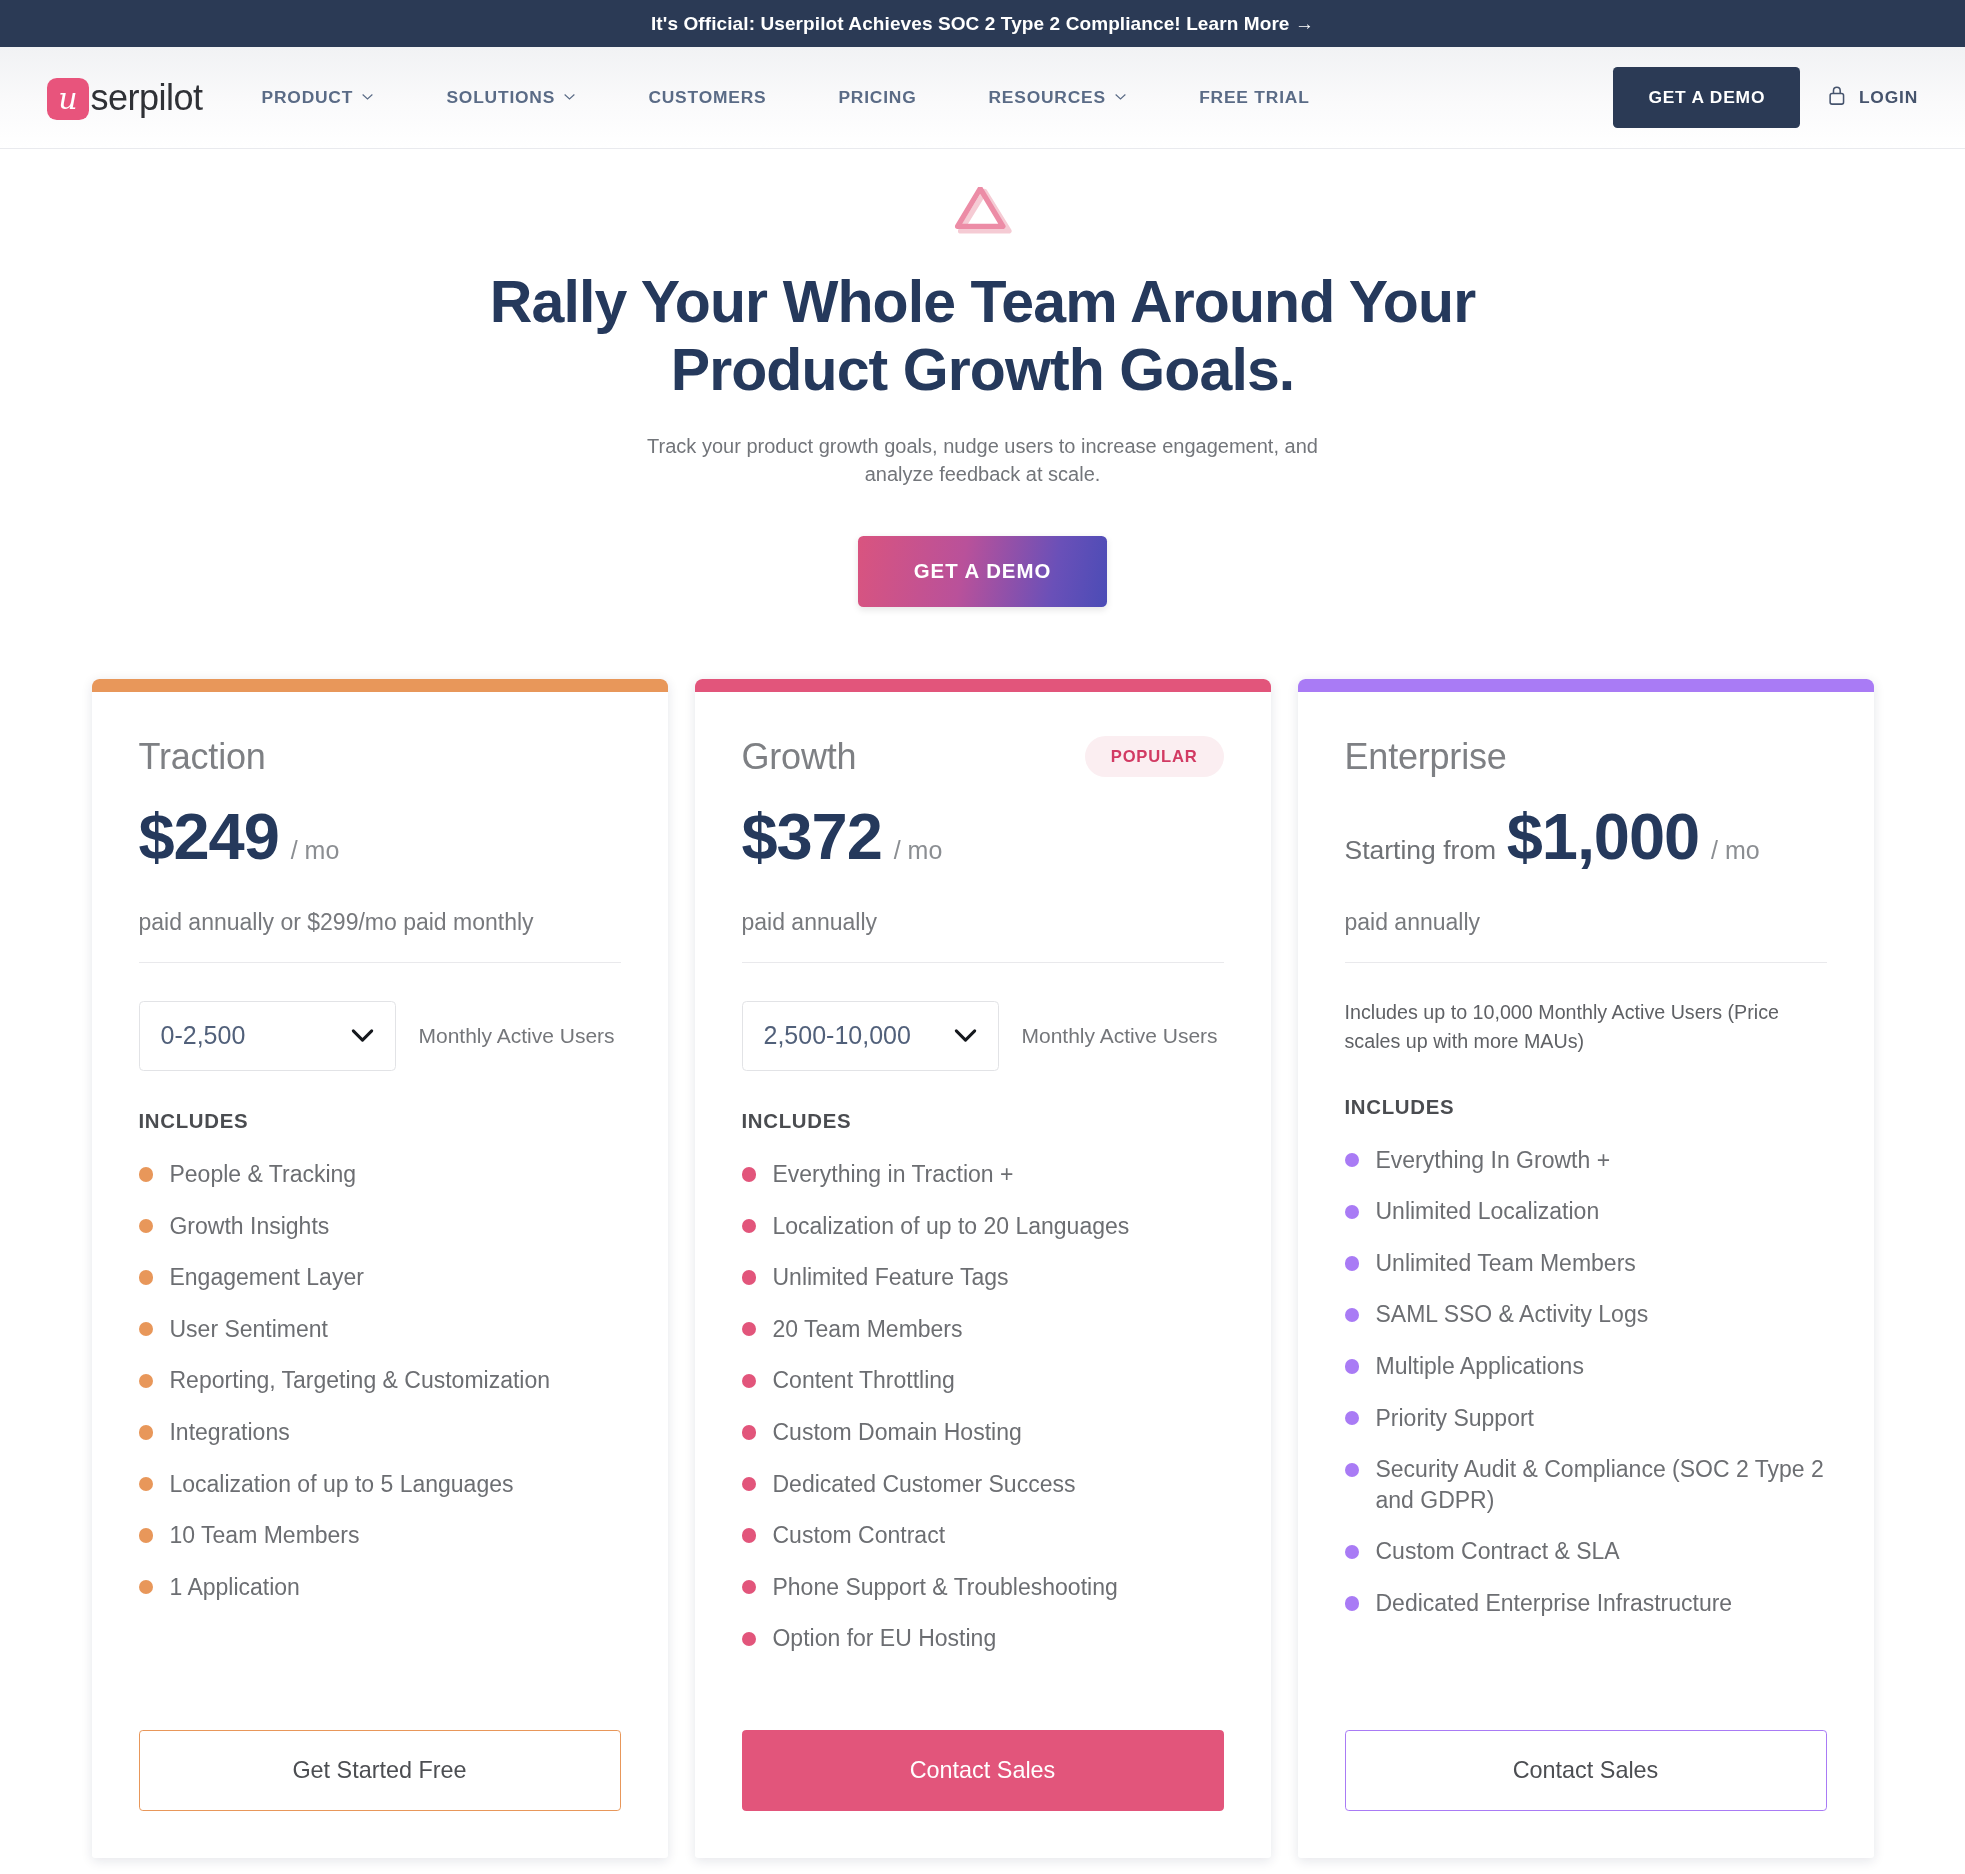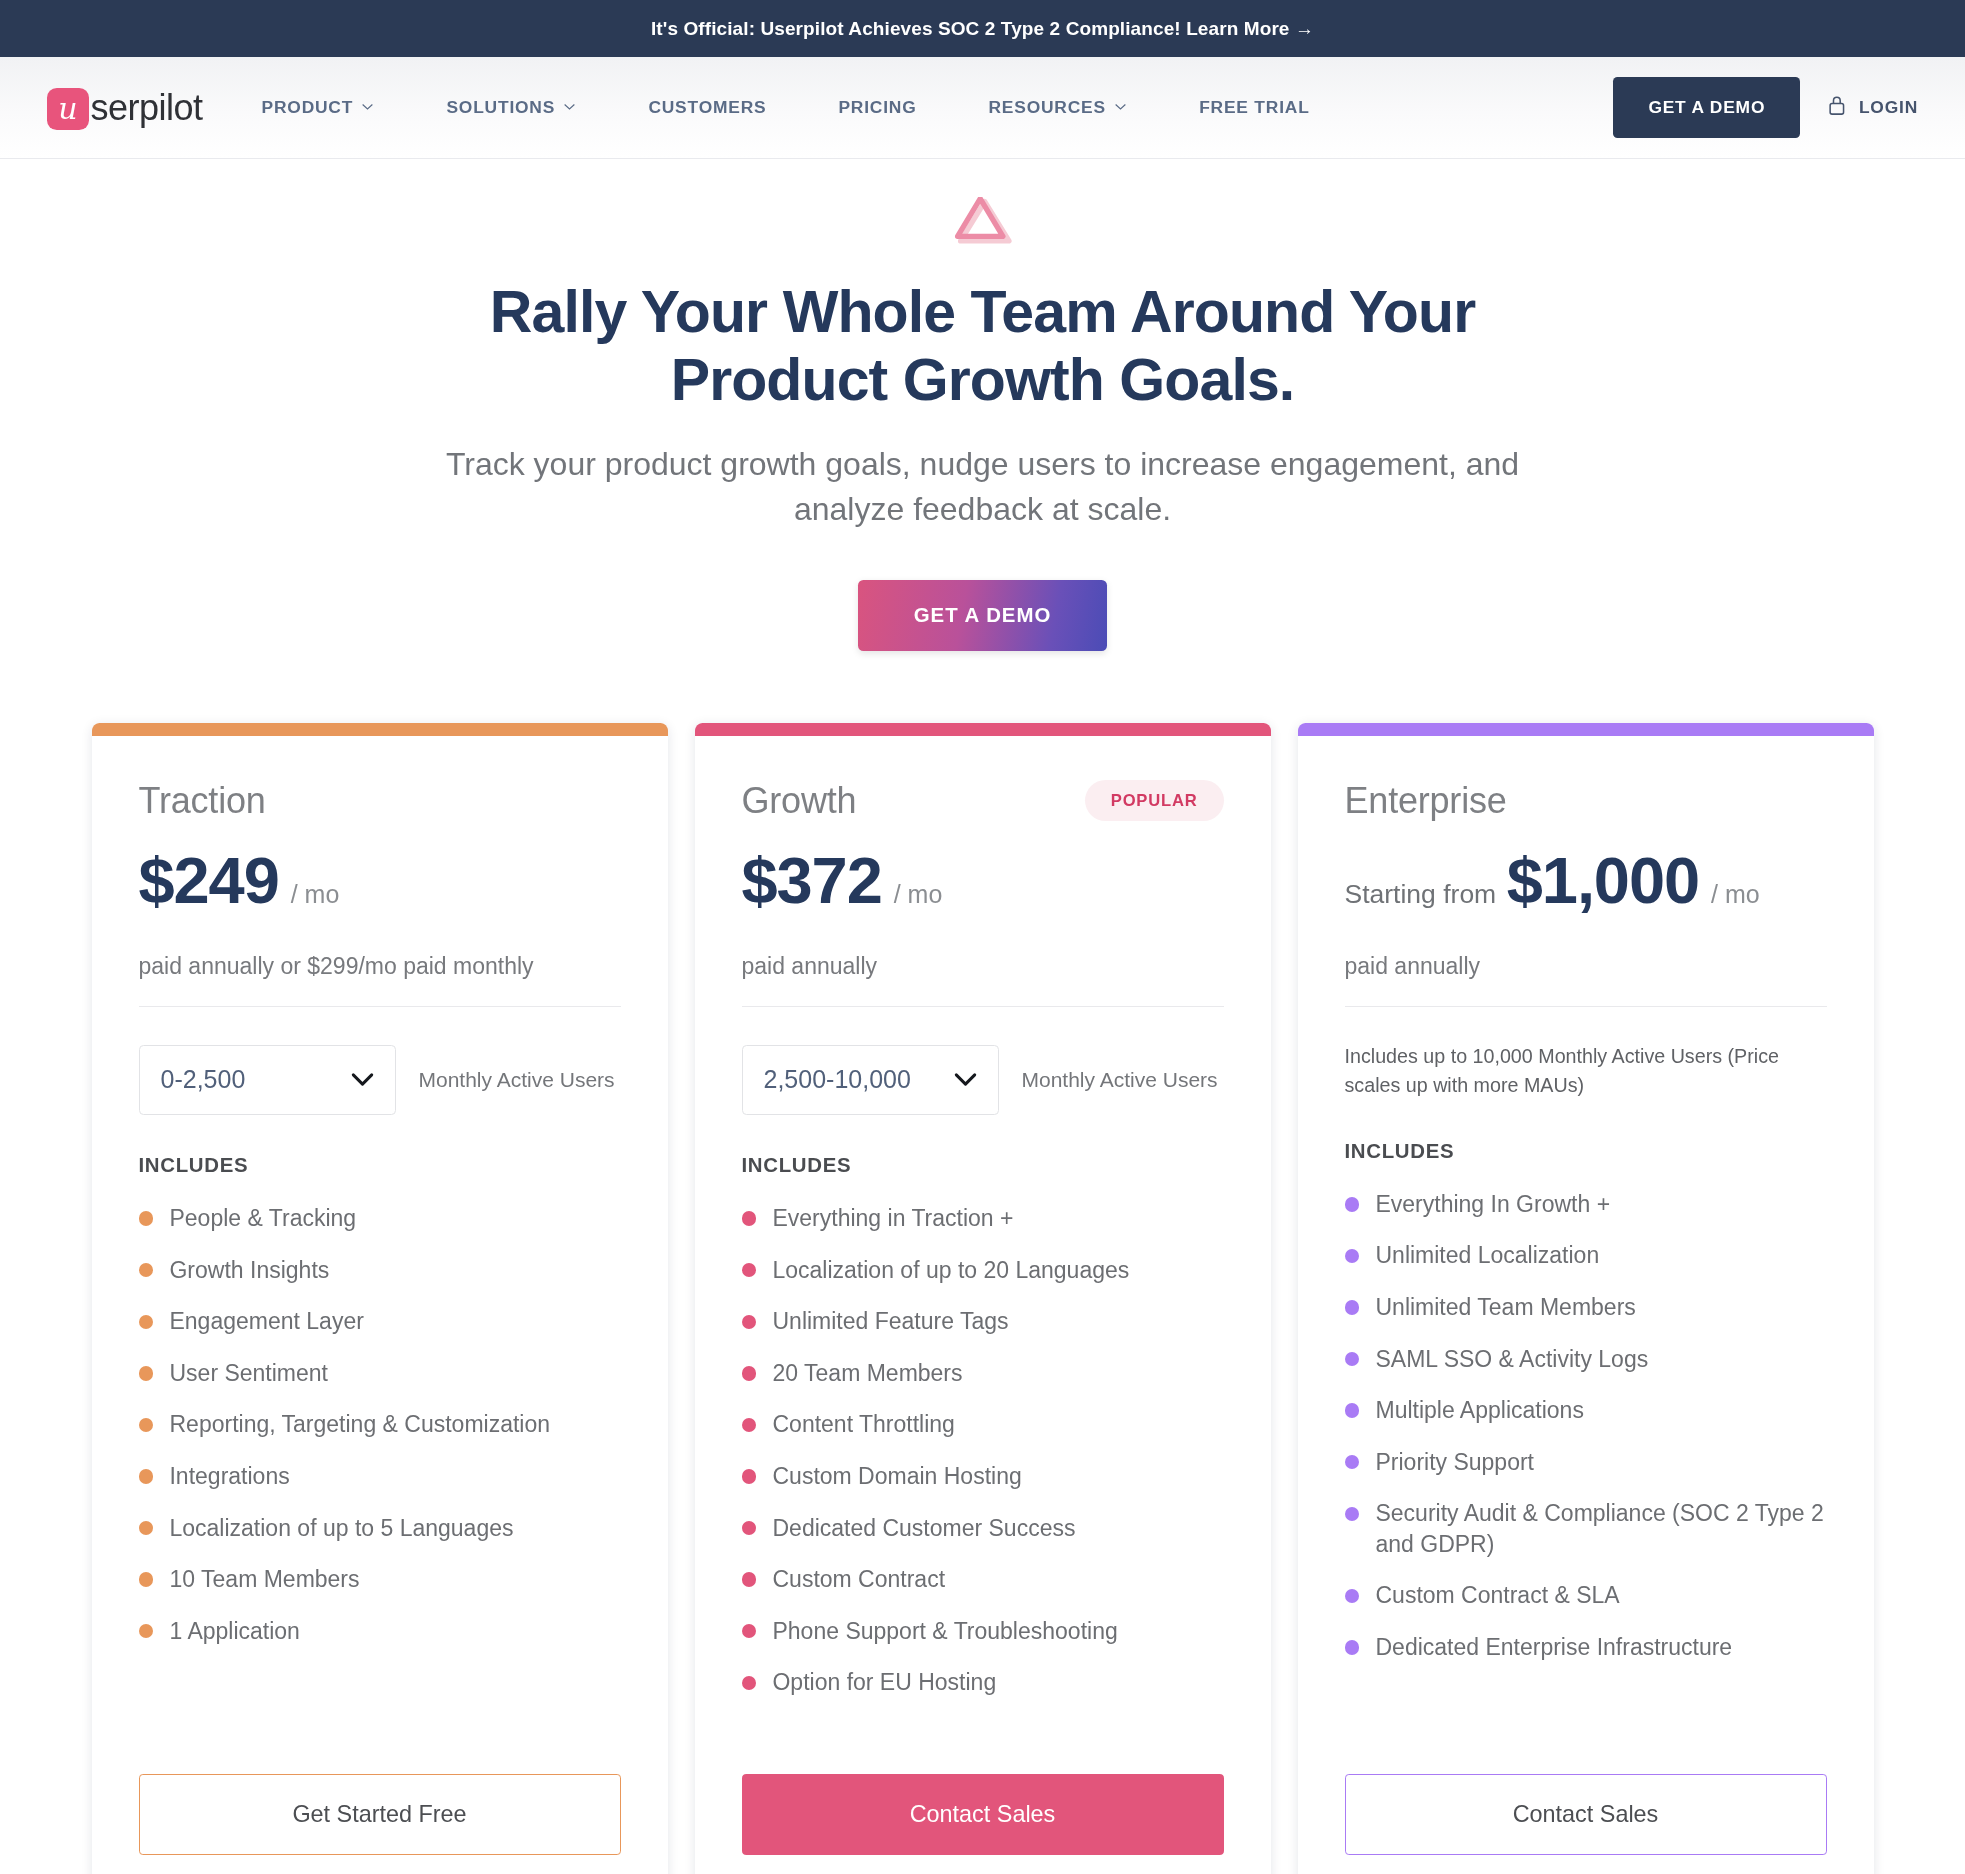--- a/index.html
+++ b/index.html
@@ -6,21 +6,21 @@
   html,body{width:1965px;height:1874px;overflow:hidden;}
   body{
     font-family:"Liberation Sans", sans-serif;
     background:#ffffff;
     color:#3d3d3d;
     -webkit-font-smoothing:antialiased;
   }
 
   
   .announce{
-    height:57px;
+    height:47px;
     background:#2b3a55;
     display:flex;align-items:center;justify-content:center;
     color:#ffffff;
     font-size:19px;
     font-weight:bold;
     letter-spacing:0.1px;
   }
 
   
   .header{
@@ -69,21 +69,21 @@
   }
 
   
   .hero{text-align:center;padding-top:36px;}
   .hero-icon{height:54px;display:flex;align-items:center;justify-content:center;}
   .hero-title{
     font-size:59px;line-height:1.16;font-weight:bold;color:#25395c;
     letter-spacing:-0.9px;margin-top:29px;
   }
   .hero-sub{
-    font-size:32px;line-height:1.42;color:#72757a;margin-top:27px;font-weight:400;
+    font-size:20px;line-height:1.42;color:#72757a;margin-top:27px;font-weight:400;
   }
   .hero-cta-wrap{display:flex;justify-content:center;margin-top:47px;}
   .btn-hero{
     background:linear-gradient(100deg,#d9547f 0%,#b9519a 42%,#6a50b8 78%,#4b4cb6 100%);
     color:#ffffff;border:none;border-radius:5.3px;
     font-size:20.4px;font-weight:bold;letter-spacing:1px;
     padding:24px 56px;cursor:pointer;font-family:inherit;
     text-transform:uppercase;
     box-shadow:0 2.3px 7.6px rgba(0,0,0,.10);
   }

